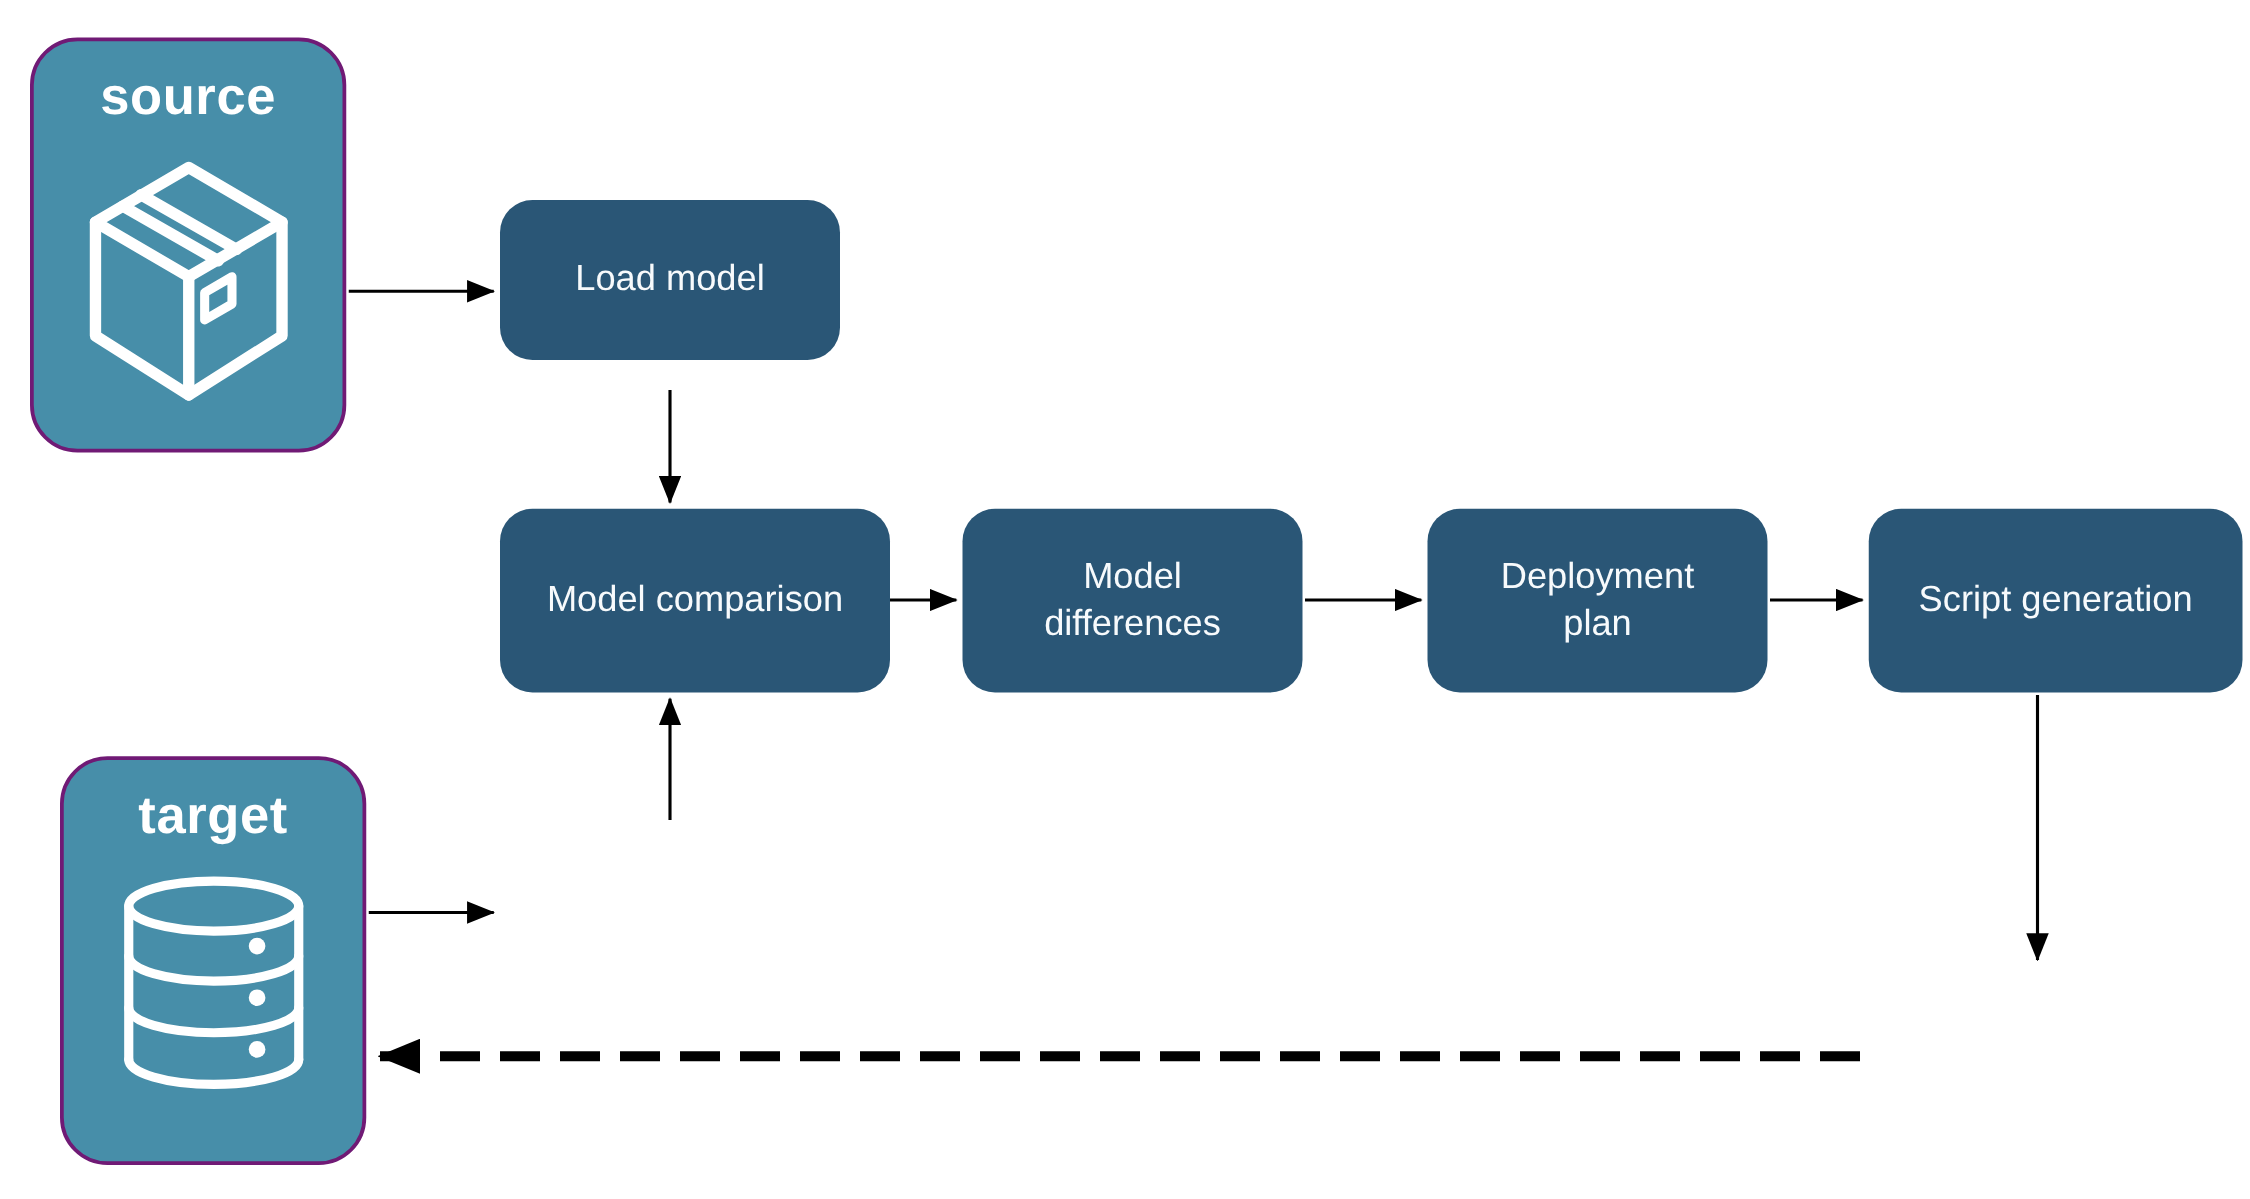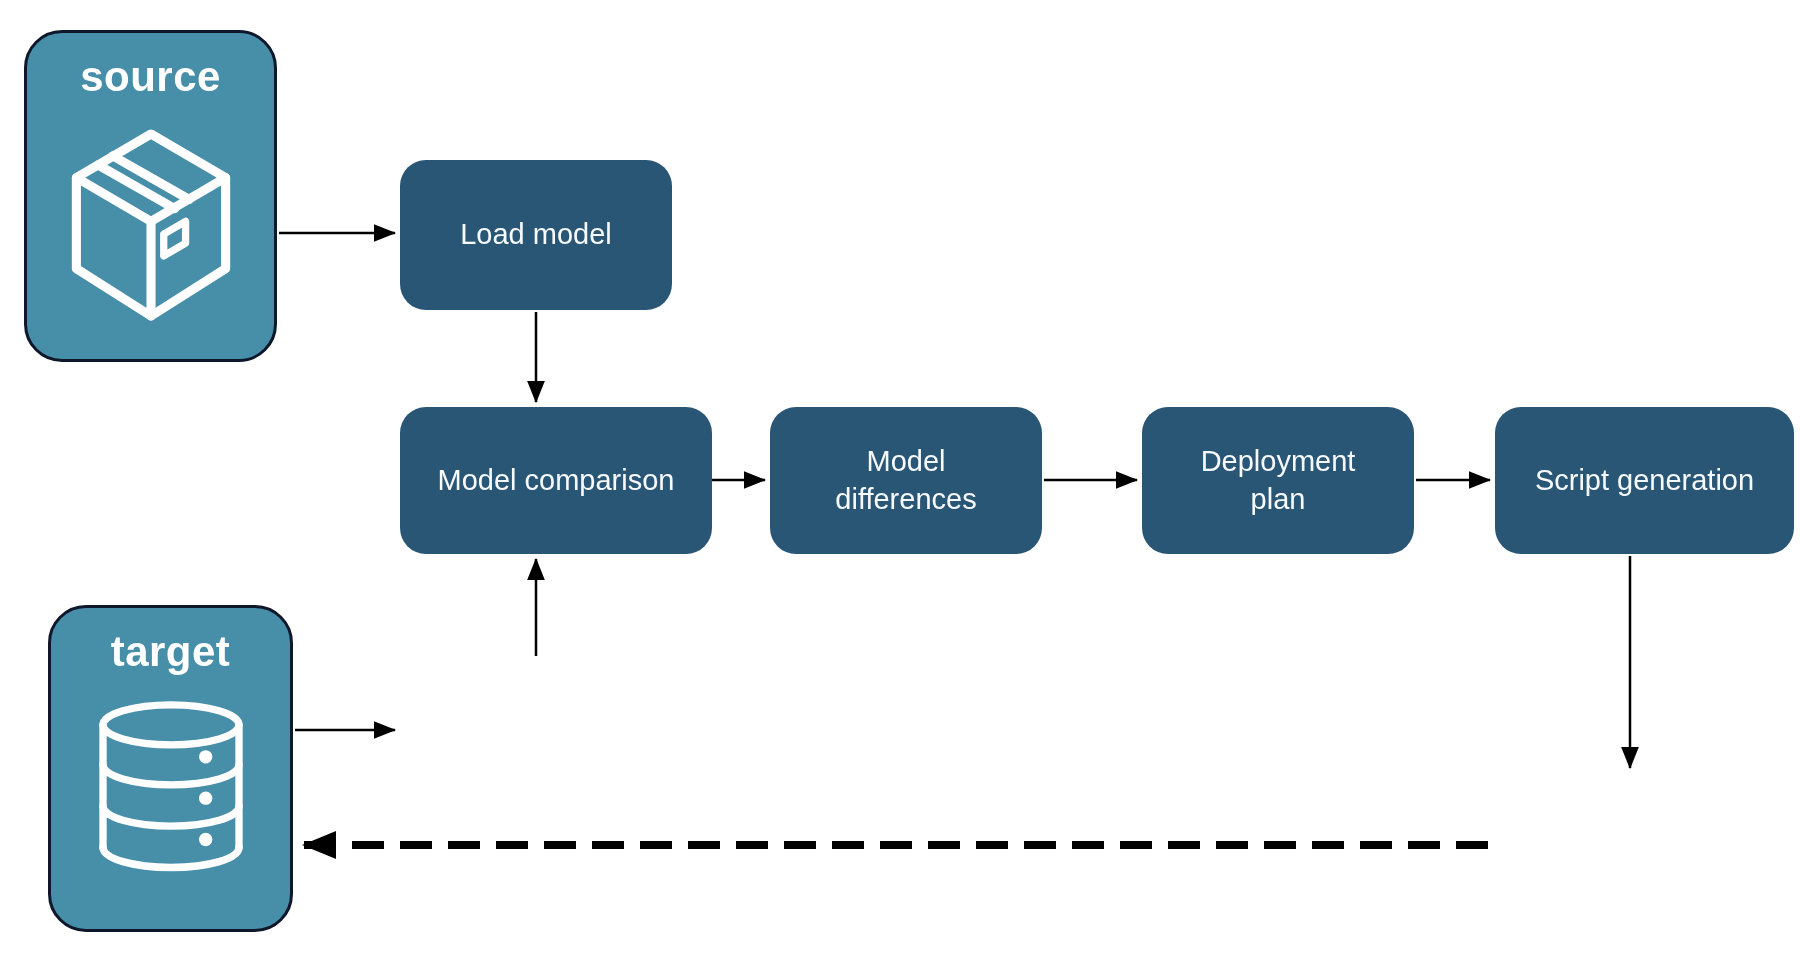--- a/index.html
+++ b/index.html
@@ -34,21 +34,21 @@
     color: #F7FAFC;
     font-size: 29px;
     line-height: 1.3;
     padding: 0 28px;
     box-sizing: border-box;
   }
   
   .container-node {
     position: absolute;
     background: #478EA9;
-    border: 3px solid #0f172a;
+    border: 3px solid #701a75;
     border-radius: 38px;
     box-sizing: border-box;
     display: flex;
     flex-direction: column;
     align-items: center;
   }
   .container-label {
     color: #ffffff;
     font-weight: bold;
     font-size: 42px;
@@ -105,21 +105,21 @@
       <path d="M111 20 L111 112"></path>
       <path d="M9 112 A51 15 0 0 0 111 112"></path>
       <path d="M9 50 A51 15 0 0 0 111 50"></path>
       <path d="M9 81 A51 15 0 0 0 111 81"></path>
       <circle cx="86" cy="44" r="5" fill="#ffffff" stroke="none"></circle>
       <circle cx="86" cy="75" r="5" fill="#ffffff" stroke="none"></circle>
       <circle cx="86" cy="106" r="5" fill="#ffffff" stroke="none"></circle>
     </svg>
   </div>
 
-  <div class="node" style="left:400px; top:160px; width:272px; height:150px;text-align:center;">
+  <div class="node" style="left:400px; top:160px; width:272px; height:128px;text-align:center;">
     <span>Load model</span>
   </div>
 
   <div class="node" style="left:400px; top:407px; width:312px; height:147px;">
     <span>Model comparison</span>
   </div>
 
   <div class="node" style="left:770px; top:407px; width:272px; height:147px;">
     <span>Model differences</span>
   </div>

